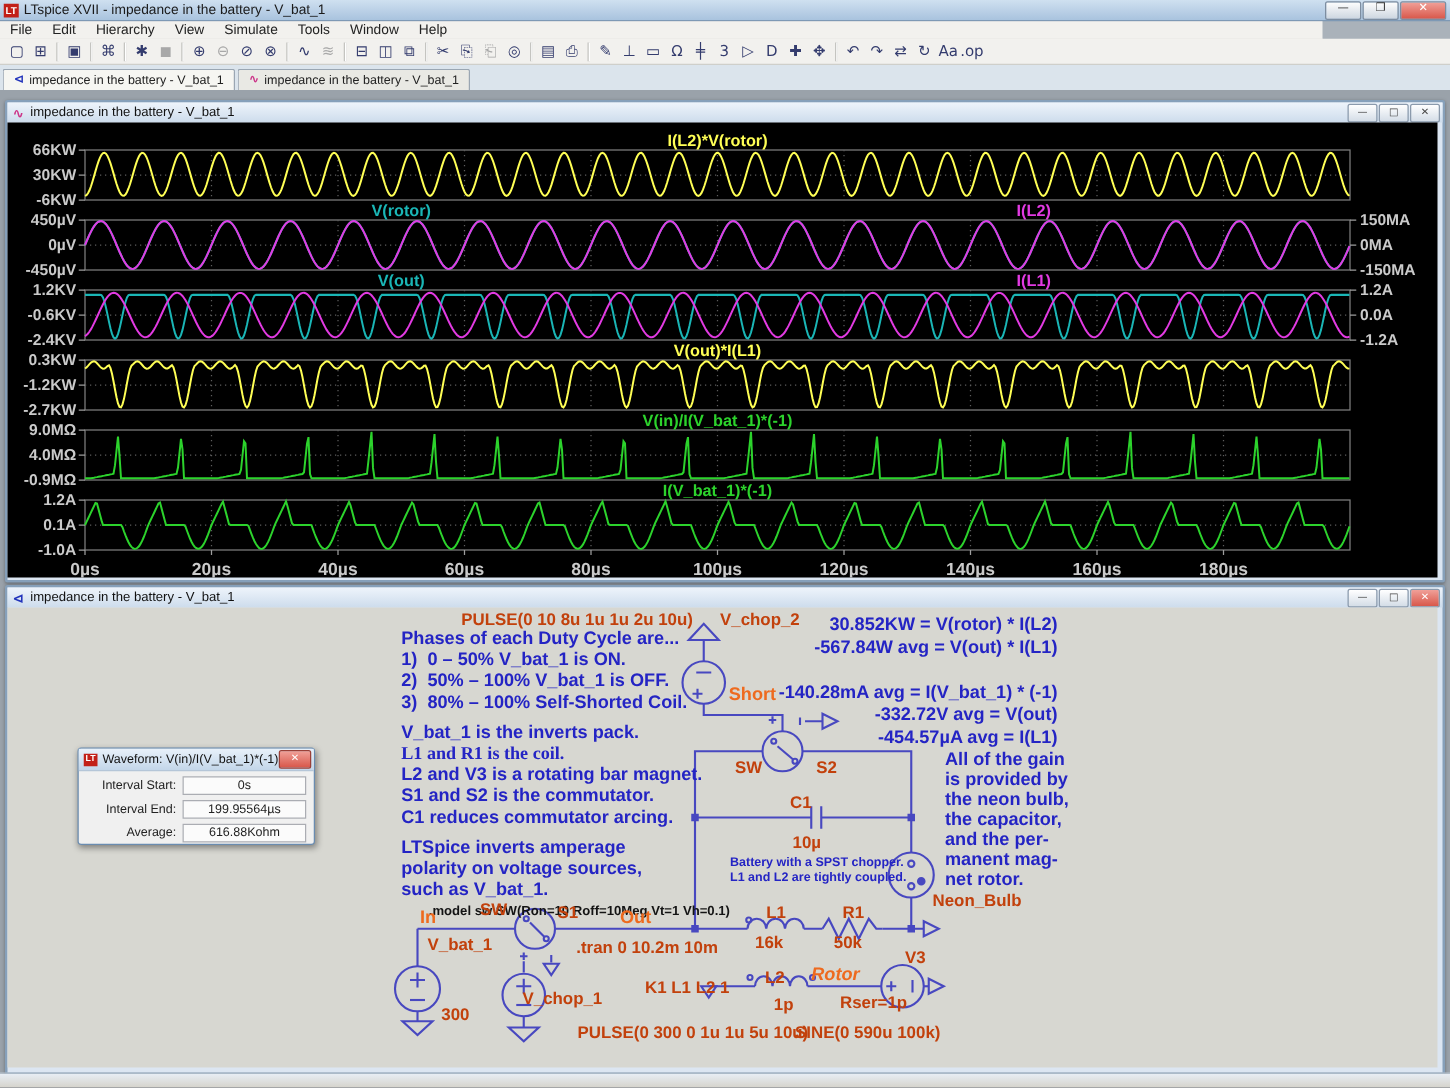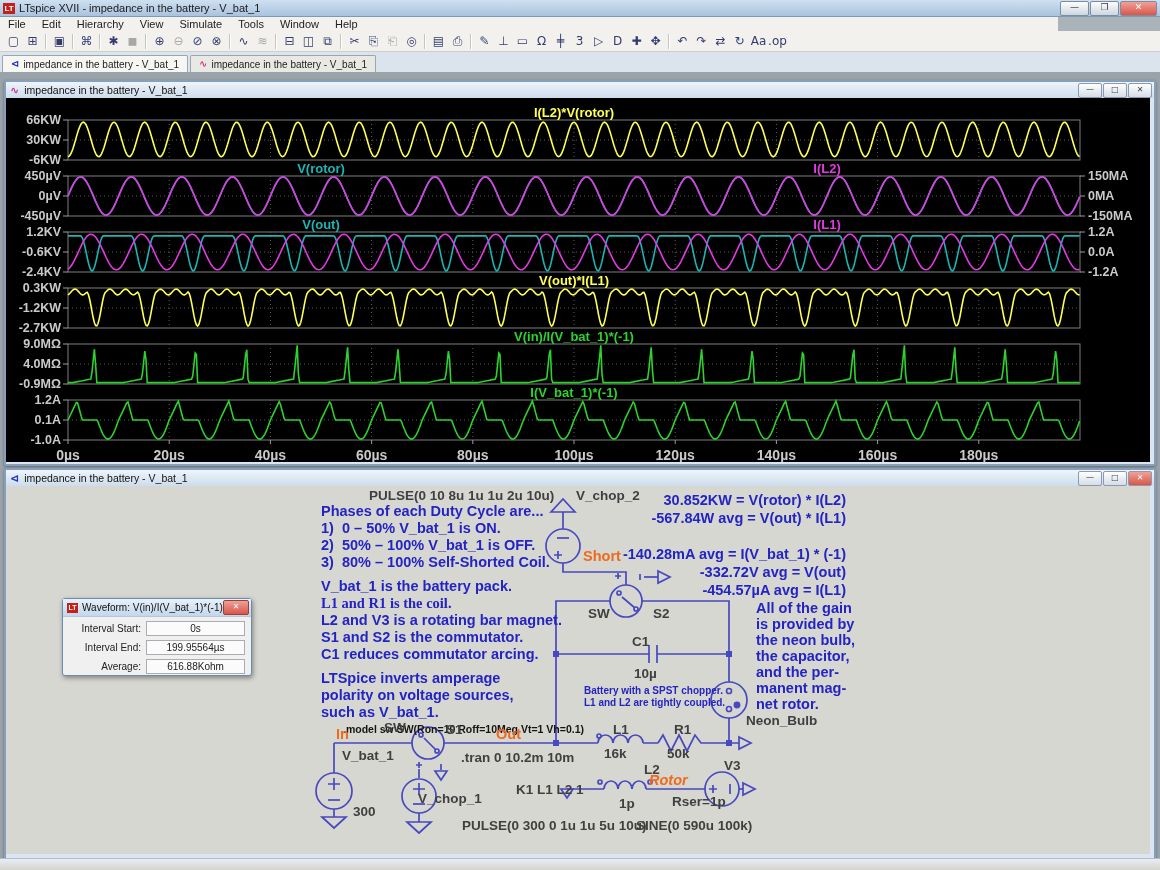--- a/index.html
+++ b/index.html
@@ -44,21 +44,21 @@
   .cbtn{width:22px;height:13px;border:1px solid #8b9aac;border-radius:2px;
     background:linear-gradient(#fff,#d4dde7);font:8px/11px "DejaVu Sans",sans-serif;text-align:center;color:#444;}
   .cbtn.close-red{background:linear-gradient(#f0a098,#d8574a);color:#fff;font-weight:bold;}
   #wavewin{left:4px;top:8px;width:1148px;height:382px;}
   #plotarea{position:absolute;left:0;top:16px;width:1144px;height:364px;background:#000;}
   #schwin{left:4px;top:396px;width:1148px;height:388px;}
   #schcanvas{position:absolute;left:0;top:16px;width:1144px;height:368px;background:#d7d7d1;overflow:hidden;}
   #schsvg{position:absolute;left:0;top:0;}
   #schlabels{position:absolute;left:0;top:0;width:1144px;height:368px;}
   .sl{position:absolute;white-space:pre;}
-  .sl.k {font:bold 13.5px "Liberation Sans",sans-serif;color:#404040;}
+  .sl.k {font:bold 13.5px "Liberation Sans",sans-serif;color:#c2410c;}
   .sl.ks{font:bold 10.5px "Liberation Sans",sans-serif;color:#141414;}
   .sl.b,.sl.br{font:bold 14.5px "Liberation Sans",sans-serif;color:#2424c4;}
   .sl.br{text-align:right;}
   .sl.bs{font:bold 10px "Liberation Sans",sans-serif;color:#2424c4;}
   .sl.o {font:bold 14.5px "Liberation Sans",sans-serif;color:#ee6a1e;}
   
   .ptitle{font:bold 13px "Liberation Sans",sans-serif;}
   .ptick {font:bold 12.5px "Liberation Sans",sans-serif;}
   .ptime {font:bold 14px "Liberation Sans",sans-serif;}
   
@@ -477,21 +477,21 @@
             <span class="sl k" style="left: 570px; top: 2px; text-align: right;">V_chop_2</span>
             <span class="sl br" style="right: 304px; top: 6px;">30.852KW = V(rotor) * I(L2)</span>
             <span class="sl br" style="right: 304px; top: 24px;">-567.84W avg = V(out) * I(L1)</span>
             <span class="sl br" style="right: 304px; top: 60px;">-140.28mA avg = I(V_bat_1) * (-1)</span>
             <span class="sl br" style="right: 304px; top: 78px;">-332.72V avg = V(out)</span>
             <span class="sl br" style="right: 304px; top: 96px;">-454.57µA avg = I(L1)</span>
             <span class="sl b" style="left: 315px; top: 17px;">Phases of each Duty Cycle are...</span>
             <span class="sl b" style="left: 315px; top: 34px;">1)  0 – 50% V_bat_1 is ON.</span>
             <span class="sl b" style="left: 315px; top: 51px;">2)  50% – 100% V_bat_1 is OFF.</span>
             <span class="sl b" style="left: 315px; top: 68px;">3)  80% – 100% Self-Shorted Coil.</span>
-            <span class="sl b" style="left: 315px; top: 92px;">V_bat_1 is the battery pack.</span>
+            <span class="sl b" style="left: 315px; top: 92px;">V_bat_1 is the inverts pack.</span>
             <span class="sl b" style="left: 315px; top: 109px; font-family: Liberation Serif, serif;">L1 and R1 is the coil.</span>
             <span class="sl b" style="left: 315px; top: 126px;">L2 and V3 is a rotating bar magnet.</span>
             <span class="sl b" style="left: 315px; top: 143px;">S1 and S2 is the commutator.</span>
             <span class="sl b" style="left: 315px; top: 160px;">C1 reduces commutator arcing.</span>
             <span class="sl b" style="left: 315px; top: 184px;">LTSpice inverts amperage</span>
             <span class="sl b" style="left: 315px; top: 201px;">polarity on voltage sources,</span>
             <span class="sl b" style="left: 315px; top: 218px;">such as V_bat_1.</span>
             <span class="sl ks" style="left: 337px; top: 237px;">.model sw SW(Ron=10 Roff=10Meg Vt=1 Vh=0.1)</span>
             <span class="sl b" style="left: 750px; top: 114px;">All of the gain</span>
             <span class="sl b" style="left: 750px; top: 130px;">is provided by</span>
@@ -515,21 +515,21 @@
             <span class="sl k" style="left: 336px; top: 262px;">V_bat_1</span>
             <span class="sl k" style="left: 347px; top: 318px;">300</span>
             <span class="sl k" style="left: 455px; top: 264px;">.tran 0 10.2m 10m</span>
             <span class="sl k" style="left: 510px; top: 284px; margin-top: 12px;">K1 L1 L2 1</span>
             <span class="sl k" style="left: 412px; top: 305px;">V_chop_1</span>
             <span class="sl k" style="left: 456px; top: 332px;">PULSE(0 300 0 1u 1u 5u 10u)</span>
             <span class="sl k" style="left: 607px; top: 236px;">L1</span>
             <span class="sl k" style="left: 598px; top: 260px;">16k</span>
             <span class="sl k" style="left: 668px; top: 236px;">R1</span>
             <span class="sl k" style="left: 661px; top: 260px;">50k</span>
-            <span class="sl k" style="left: 606px; top: 276px; margin-left: 32px;">L2</span>
+            <span class="sl k" style="left: 606px; top: 288px;">L2</span>
             <span class="sl k" style="left: 613px; top: 310px;">1p</span>
             <span class="sl o" style="left: 643px; top: 286px; font-style: italic;">Rotor</span>
             <span class="sl k" style="left: 718px; top: 272px;">V3</span>
             <span class="sl k" style="left: 666px; top: 308px;">Rser=1p</span>
             <span class="sl k" style="left: 630px; top: 332px;">SINE(0 590u 100k)</span>
           </div>
 
         <div id="wdialog">
           <div class="dtitle">
             <span class="dlogo">LT</span>

